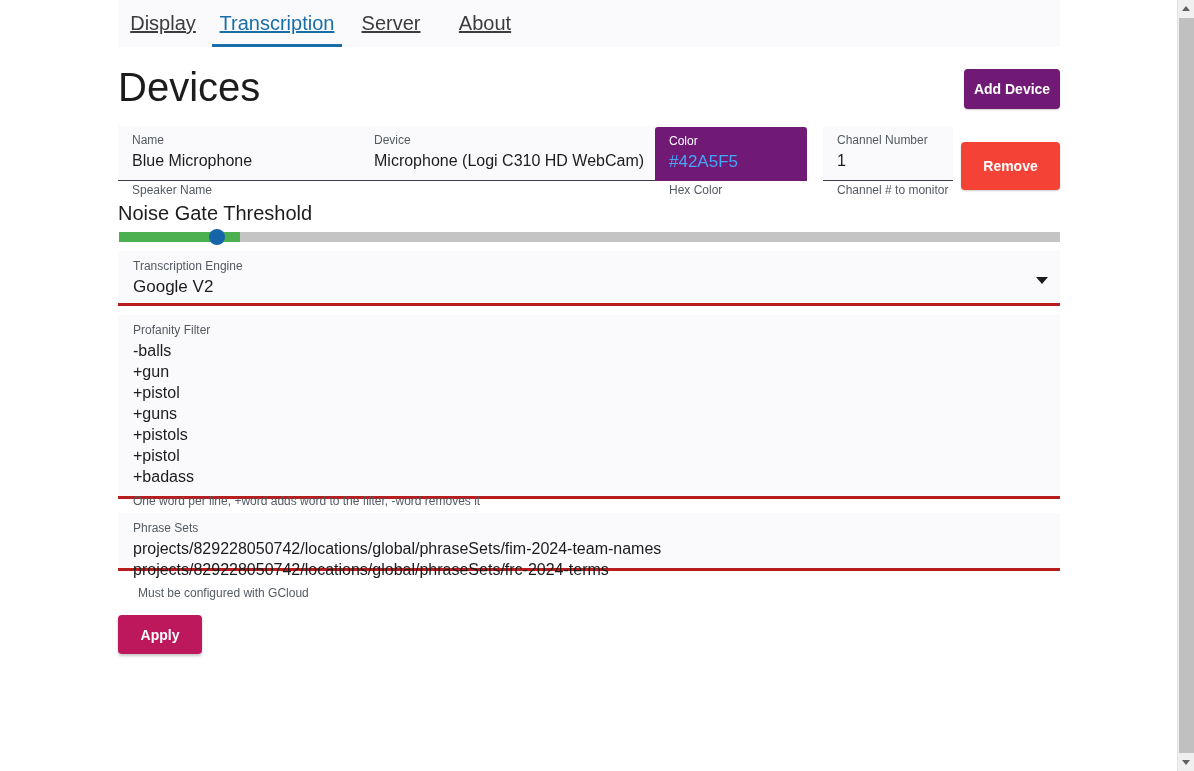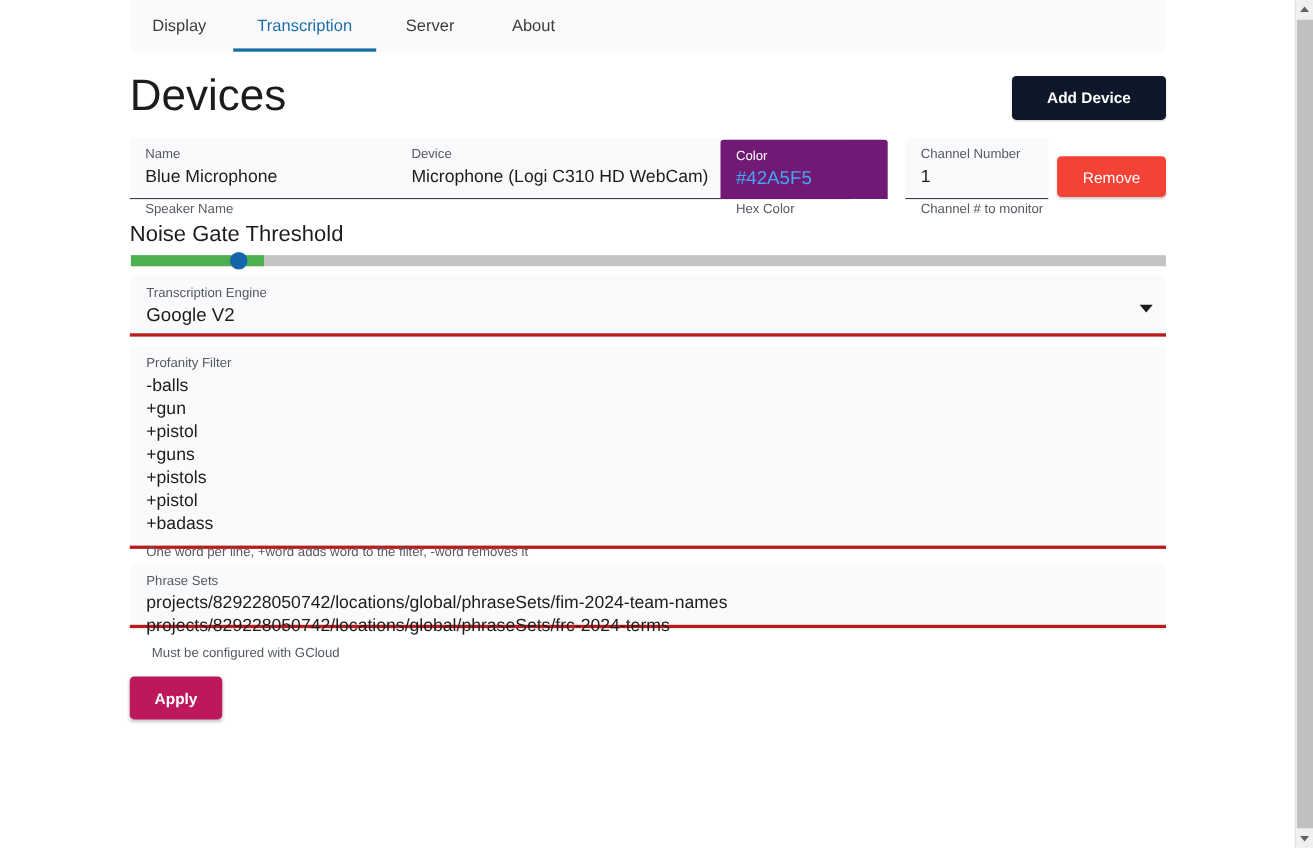--- a/index.html
+++ b/index.html
@@ -35,24 +35,25 @@
     background: #fafafc;
     display: flex;
     align-items: stretch;
   }
   .tab {
     position: relative;
     display: flex;
     align-items: center;
     justify-content: center;
     padding: 16px 0;
-    font-size: 15px;
+    font-size: 20px;
     color: #3c3c3c;
     cursor: pointer;
     user-select: none;
+    text-decoration: underline;
   }
   .tab .tab-label { display: block; padding: 0 2px; }
   .tab.t-display    { width: 90px; margin-left: 0px; }
   .tab.t-transcription { width: 130px; margin-left: 4px; }
   .tab.t-server     { width: 90px; margin-left: 4px; }
   .tab.t-about      { width: 90px; margin-left: 4px; }
   .tab.active { color: #1a6ea8; }
   .tab.active .underline {
     position: absolute;
     left: 0; right: 0;
@@ -84,23 +85,23 @@
     font-size: 40px;
     font-weight: 400;
     line-height: 58px;
     color: #1c1c1c;
     letter-spacing: 0px;
   }
   #add-device-btn {
     position: absolute;
     right: 0;
     top: 11px;
-    width: 140px;
+    width: 96px;
     height: 40px;
-    background: #0f172a;
+    background: #701a75;
     color: #ffffff;
     border: none;
     border-radius: 4px;
     font-size: 14px;
     font-weight: bold;
     font-family: "Liberation Sans", sans-serif;
     cursor: pointer;
     box-shadow: 0 1px 2px rgba(0,0,0,0.20);
   }
 
@@ -170,27 +171,27 @@
 
   #helper-speaker { left: 0; }
   #helper-hex { left: 537px; }
   #helper-channel { left: 705px; }
 
   #remove-btn {
     position: absolute;
     left: 843px;
     top: 16px;
     width: 99px;
-    height: 37px;
+    height: 48px;
     background: #f44336;
     color: #ffffff;
     border: none;
     border-radius: 4px;
     font-size: 14px;
-    font-weight: normal;
+    font-weight: bold;
     font-family: "Liberation Sans", sans-serif;
     cursor: pointer;
     box-shadow: 0 1px 2px rgba(0,0,0,0.20);
   }
 
   
   #noise-gate {
     position: absolute;
     left: 118px;
     top: 155px;

